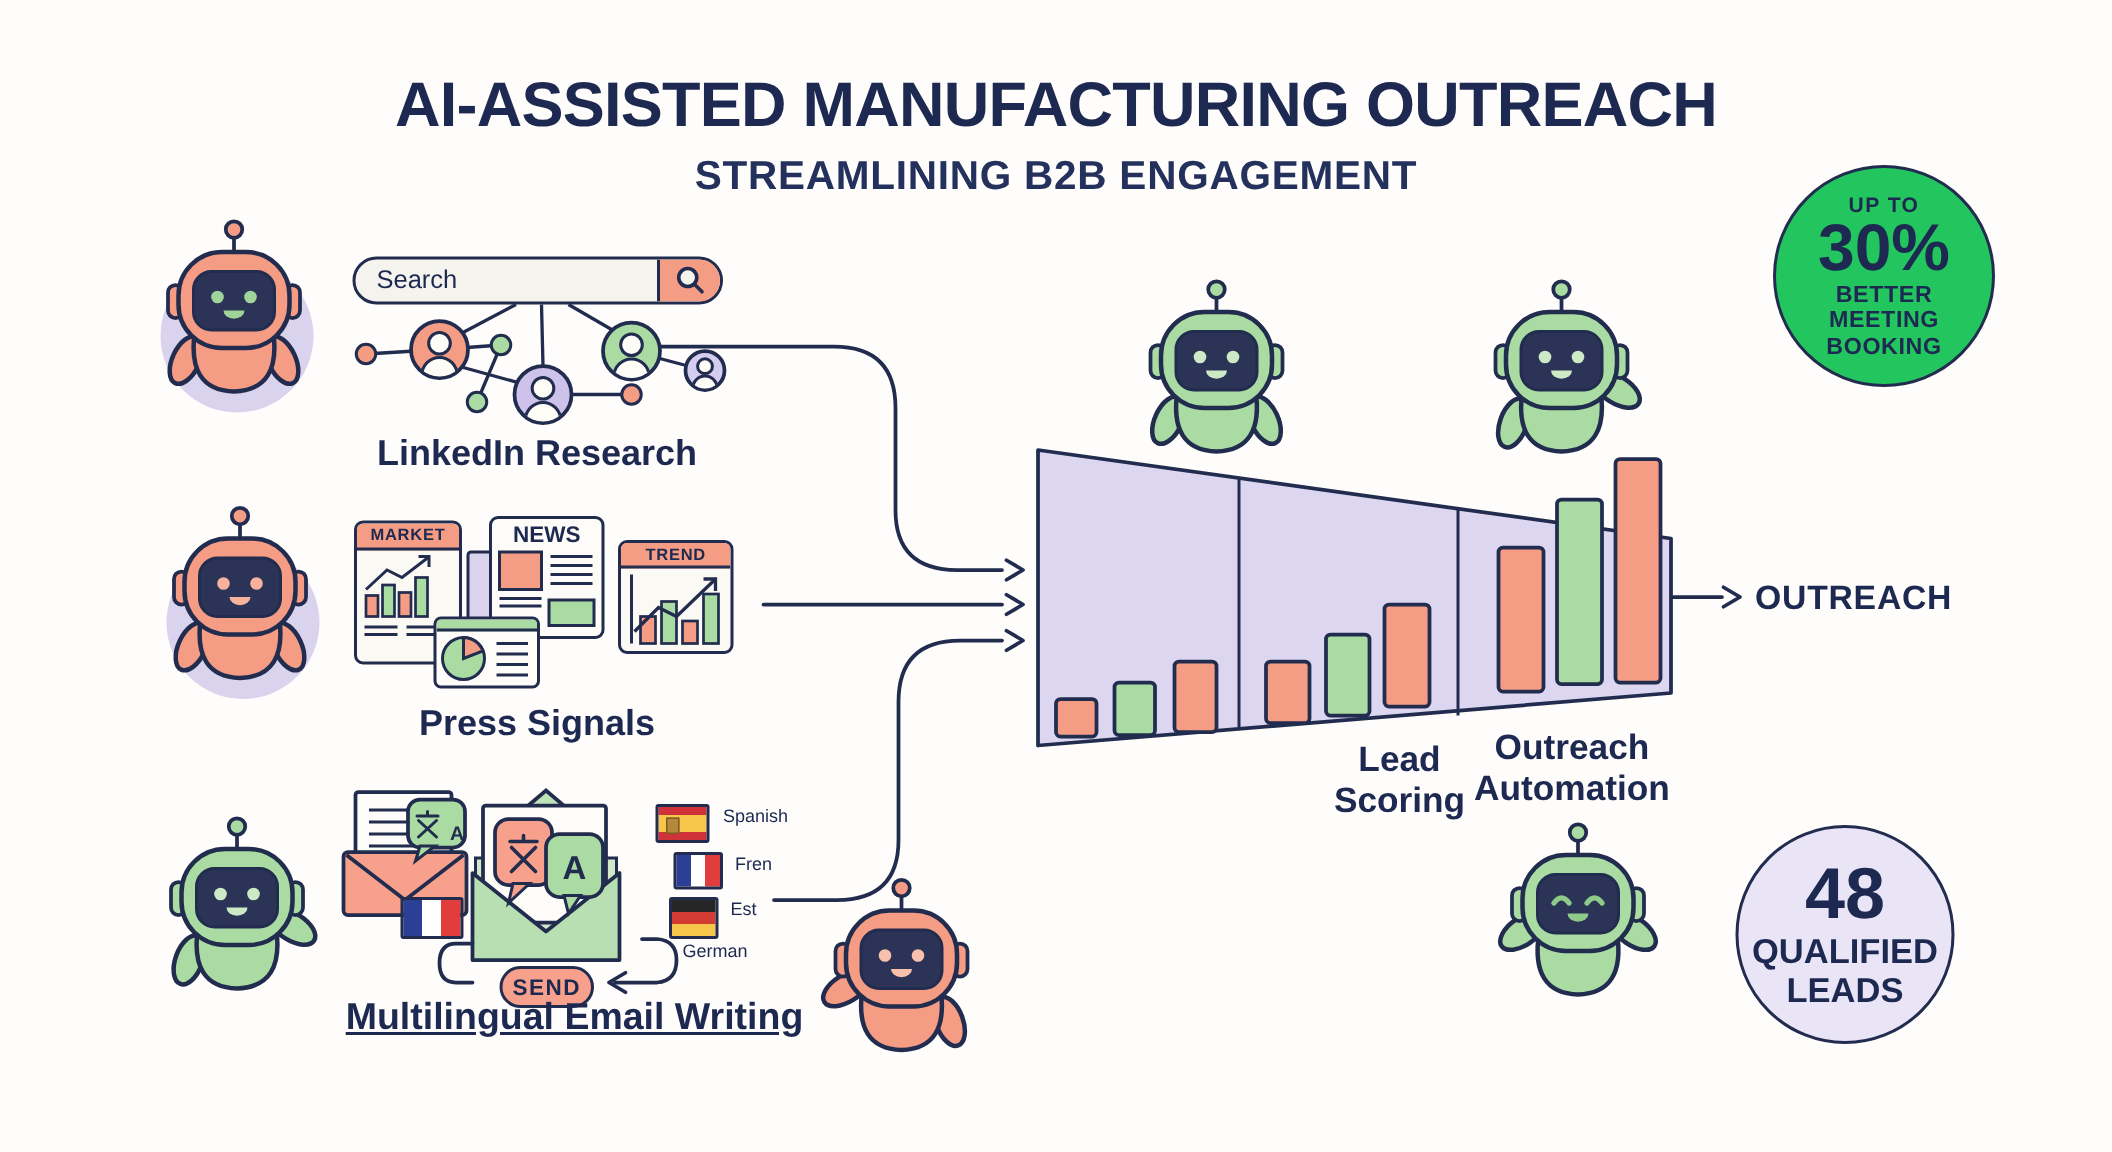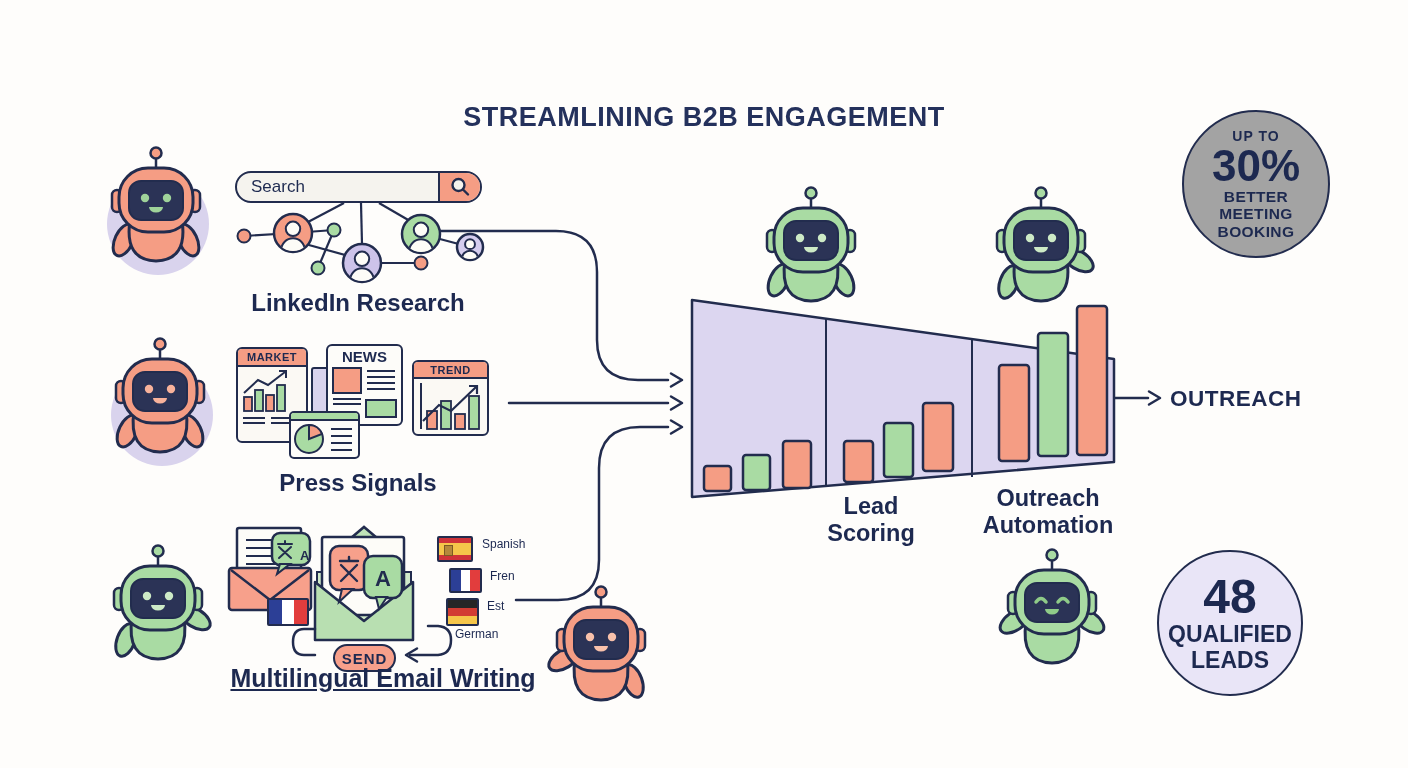--- a/index.html
+++ b/index.html
@@ -20,21 +20,21 @@
              font-weight:bold;color:#1d2950;}
   .flag{box-sizing:border-box;border:2px solid #222c4e;border-radius:2px;}
   .lang{font-size:12px;font-weight:500;color:#1c2850;}
   .send-btn{left:333px;top:644px;width:63px;height:28px;background:#f7a08b;border:2.5px solid #222c4e;
             border-radius:15px;box-sizing:border-box;display:flex;align-items:center;justify-content:center;
             font-size:15px;font-weight:bold;letter-spacing:1px;color:#1d2950;}
   .stage-label{text-align:center;font-size:23.5px;font-weight:bold;line-height:1.16;color:#1d2950;}
   .meetings{left:1170px;top:386px;font-size:22.5px;font-weight:bold;letter-spacing:0.5px;color:#1d2950;}
   .badge{border:2.5px solid #222c4e;border-radius:50%;box-sizing:border-box;display:flex;flex-direction:column;
          align-items:center;justify-content:center;text-align:center;color:#1d2950;}
-  .badge-meeting{left:1182px;top:110px;width:148px;height:148px;background:#a3a3a3;}
+  .badge-meeting{left:1182px;top:110px;width:148px;height:148px;background:#22c55e;}
   .badge-leads{left:1157px;top:550px;width:146px;height:146px;background:#e9e5f7;}
   .b-small{font-size:14px;font-weight:bold;letter-spacing:1px;line-height:1.15;}
   .b-big{font-size:44px;font-weight:bold;line-height:1.0;}
   .b-mid{font-size:15.5px;font-weight:bold;letter-spacing:0.4px;line-height:1.12;}
   .l-big{font-size:48px;font-weight:bold;line-height:1.0;}
   .l-mid{font-size:23px;font-weight:bold;line-height:1.15;}
 </style>
 </head>
 <body>
 
@@ -277,20 +277,21 @@
     <rect x="34" y="-24" width="10" height="22" rx="5" fill="#f59d84" stroke="#222c4e" stroke-width="2.5"></rect>
     <rect x="-37" y="-46" width="74" height="64" rx="29" fill="#f59d84" stroke="#222c4e" stroke-width="3"></rect>
     <rect x="-27" y="-33" width="54" height="39" rx="12" fill="#2b3356" stroke="#222c4e" stroke-width="2"></rect>
     <circle cx="-11" cy="-16" r="4.2" fill="#f8c1ab"></circle>
           <circle cx="11" cy="-16" r="4.2" fill="#f8c1ab"></circle>
     <path d="M-7,-7 A7,5.5 0 0,0 7,-7 Z" fill="#f8c1ab"></path>
   </g>
       </g>
   </svg>
 
+  <div class="abs title">AI-ASSISTED MANUFACTURING OUTREACH</div>
   <div class="abs subtitle">STREAMLINING B2B ENGAGEMENT</div>
 
   <div class="abs search-bar">
     <span class="search-text">Search</span>
     <span class="search-btn">
       <svg width="22" height="22" viewBox="0 0 22 22">
         <circle cx="9.5" cy="9" r="6" fill="#f5f3ee" stroke="#222c4e" stroke-width="2.4"></circle>
         <line x1="14" y1="13.5" x2="19" y2="18.5" stroke="#222c4e" stroke-width="2.4" stroke-linecap="round"></line>
       </svg>
     </span>
@@ -383,21 +384,21 @@
   <div class="abs flag" style="left:446px;top:598px;width:33px;height:28px;
        background:linear-gradient(to bottom,#262626 0 33%,#d23c33 33% 66%,#f5c64a 66%);"></div>
   <span class="abs lang" style="left:487px;top:599px;">Est</span>
 
   <span class="abs lang" style="left:455px;top:627px;">German</span>
 
   <div class="abs send-btn">SEND</div>
 
   <div class="abs feat-label" style="left:213px;top:664px;width:340px;font-size:25px;text-decoration:underline;">Multilingual Email Writing</div>
 
-  <div class="abs stage-label" style="left:781px;top:493px;width:180px;">
+  <div class="abs stage-label" style="left:843px;top:493px;width:180px;">
     <div>Lead</div>
     <div>Scoring</div>
   </div>
   <div class="abs stage-label" style="left:943px;top:485px;width:210px;">
     <div>Outreach</div>
     <div>Automation</div>
   </div>
 
   <div class="abs meetings">OUTREACH</div>
 

